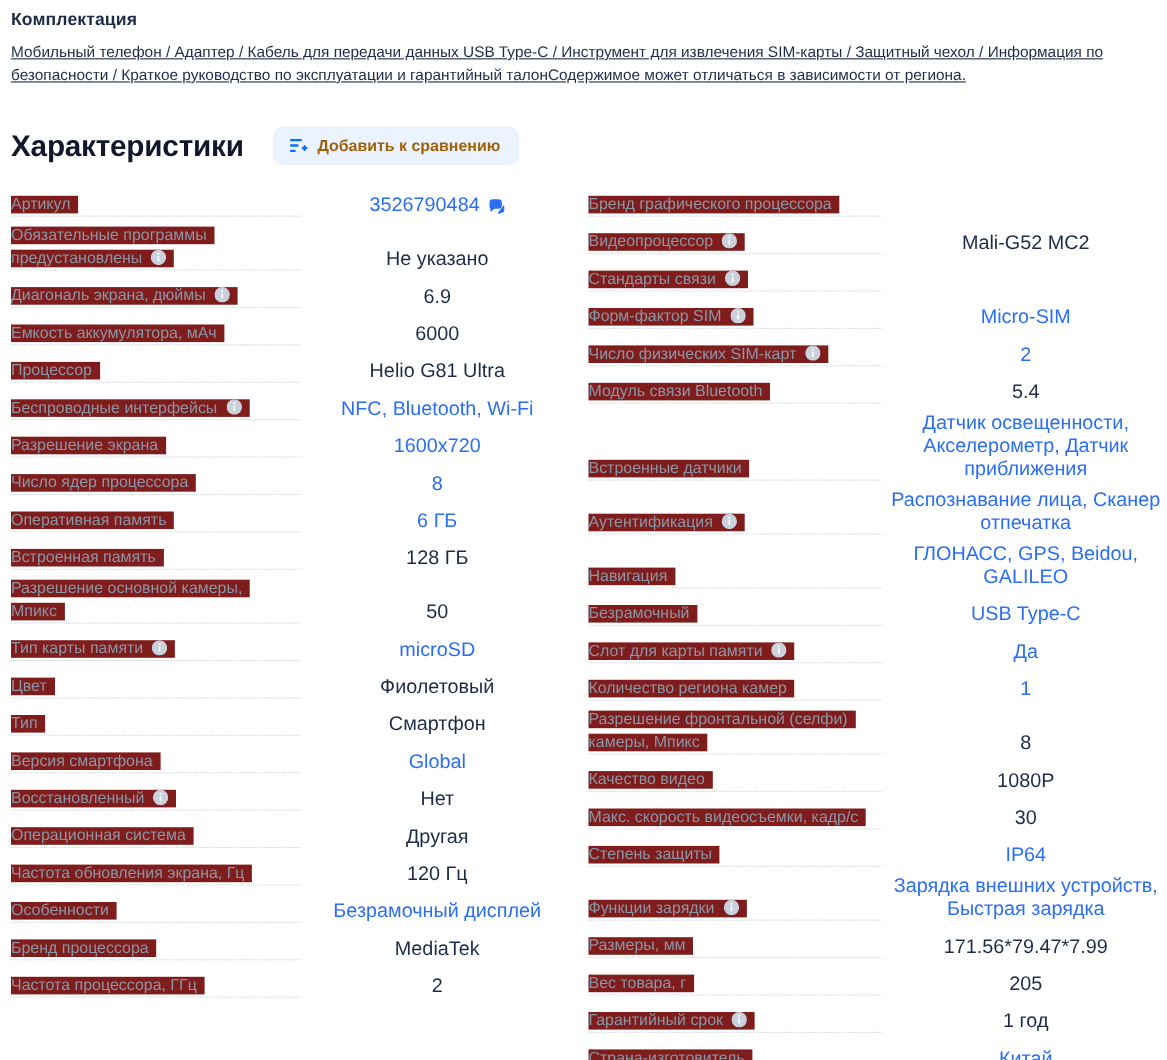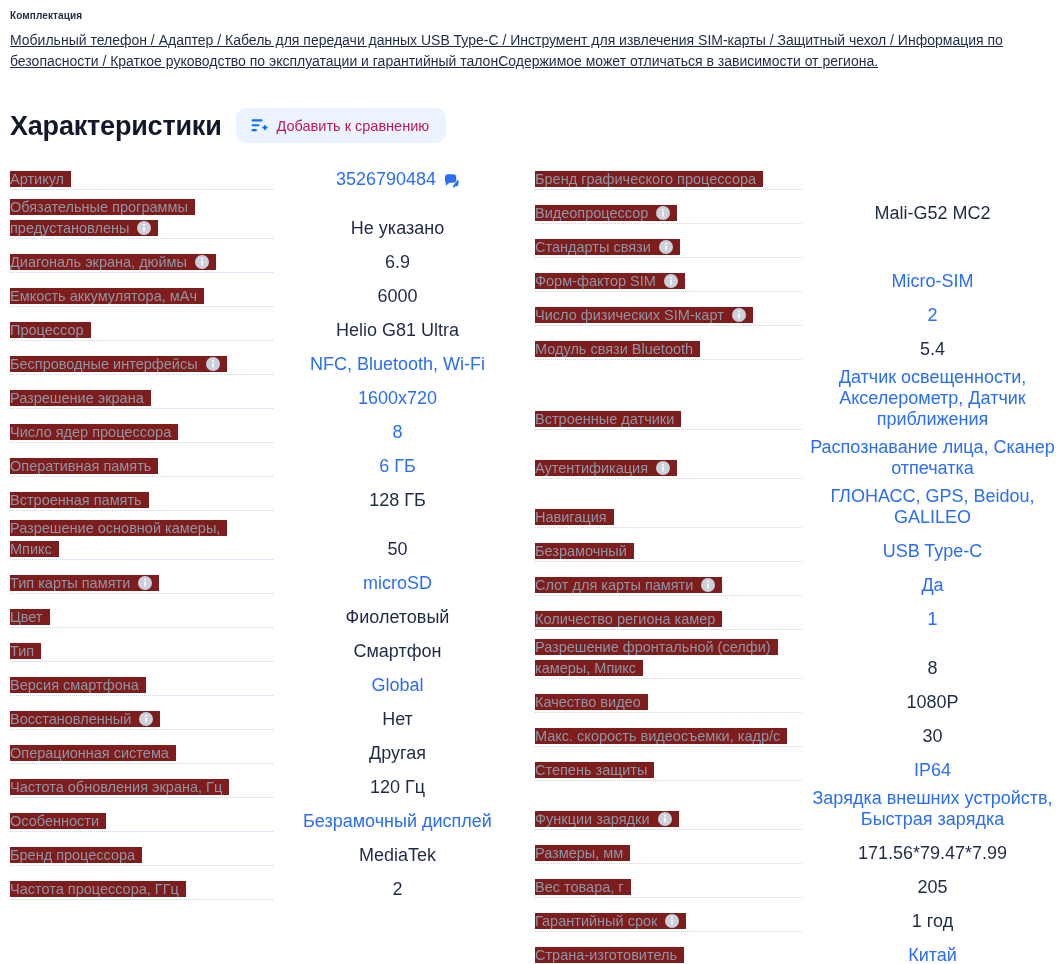--- a/index.html
+++ b/index.html
@@ -9,40 +9,40 @@
     min-height: 964px;
     background: #ffffff;
     font-family: "Liberation Sans", sans-serif;
     color: #1e2b48;
     -webkit-font-smoothing: antialiased;
   }
 
   
   .kit { padding: 10px 10px 0 10px; }
   .kit-title {
-    font-size: 10px;
+    font-size: 16px;
     font-weight: bold;
     color: #1e2b48;
     margin: 0 0 9px 0;
     letter-spacing: 0.1px;
   }
   .kit-text {
     font-size: 14px;
     line-height: 21px;
     color: #1e2b48;
     margin: 0;
     max-width: 1046px;
     text-decoration: underline;
   }
 
   
   .specs-header {
     display: flex;
     align-items: center;
-    gap: 14px;
+    gap: 26px;
     padding: 36px 10px 0 10px;
   }
   .specs-title {
     font-size: 27px;
     font-weight: bold;
     letter-spacing: -0.2px;
     color: #12172b;
     margin: 0;
     line-height: 30px;
   }
@@ -52,22 +52,22 @@
     gap: 9px;
     background: #eaf3ff;
     border: none;
     border-radius: 10px;
     padding: 9px 17px 9px 15px;
     cursor: pointer;
     font-family: inherit;
   }
   .compare-btn .label {
     font-size: 14.5px;
-    font-weight: normal;
-    color: #be185d;
+    font-weight: bold;
+    color: #a16207;
     white-space: nowrap;
   }
   .icon-compare { width: 17px; height: 17px; display: block; flex: 0 0 auto; }
 
   
   .specs-grid {
     display: grid;
     grid-template-columns: 520px 536px;
     column-gap: 5px;
     padding: 0 0 0 0;

